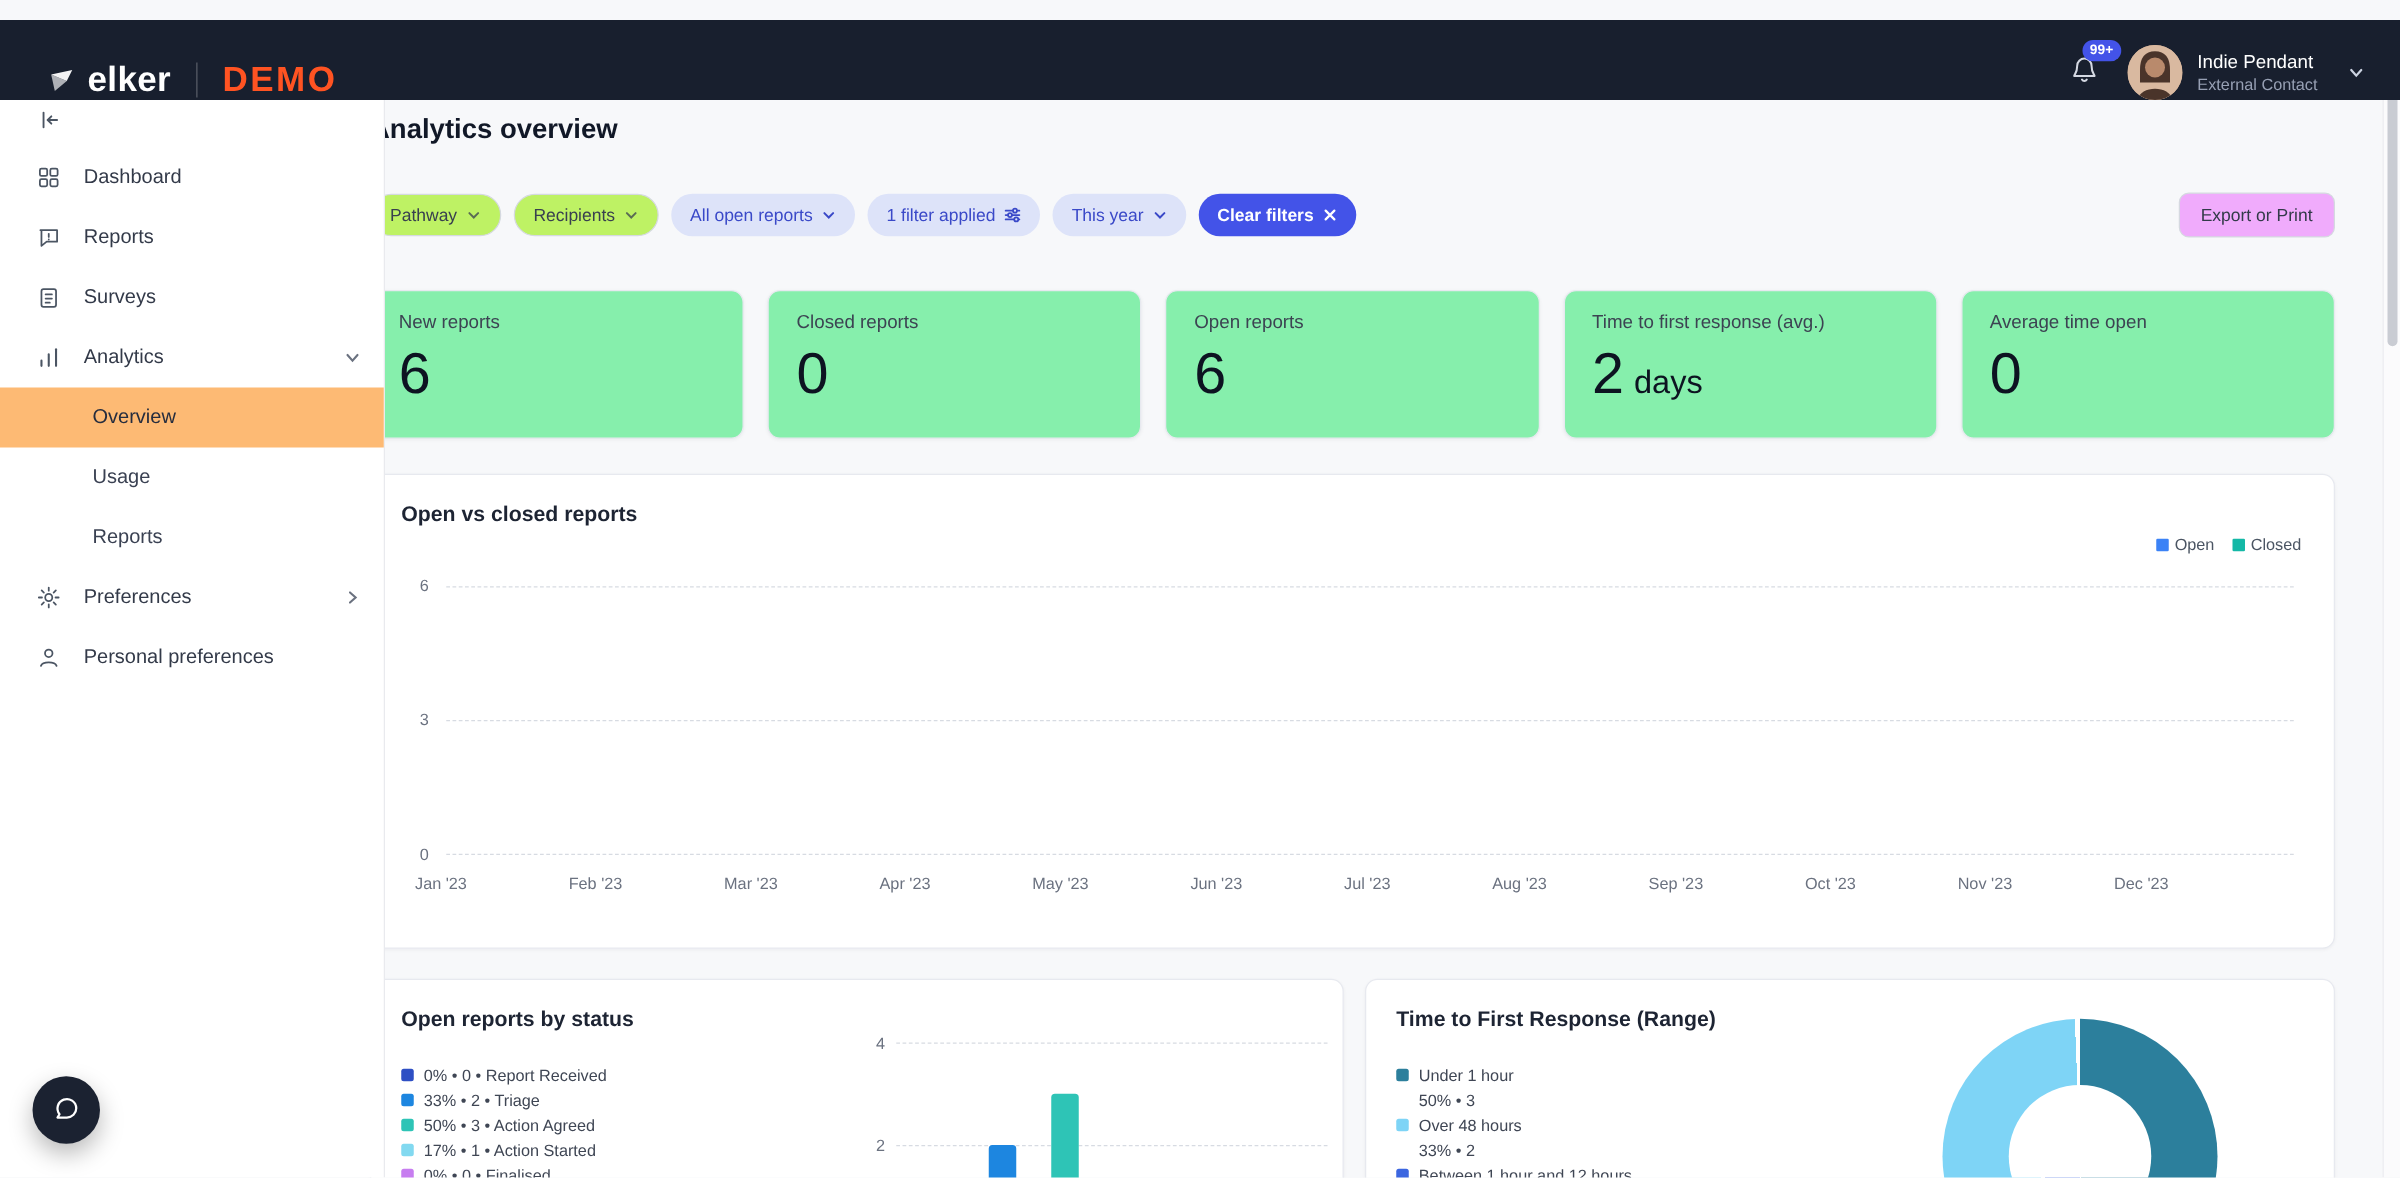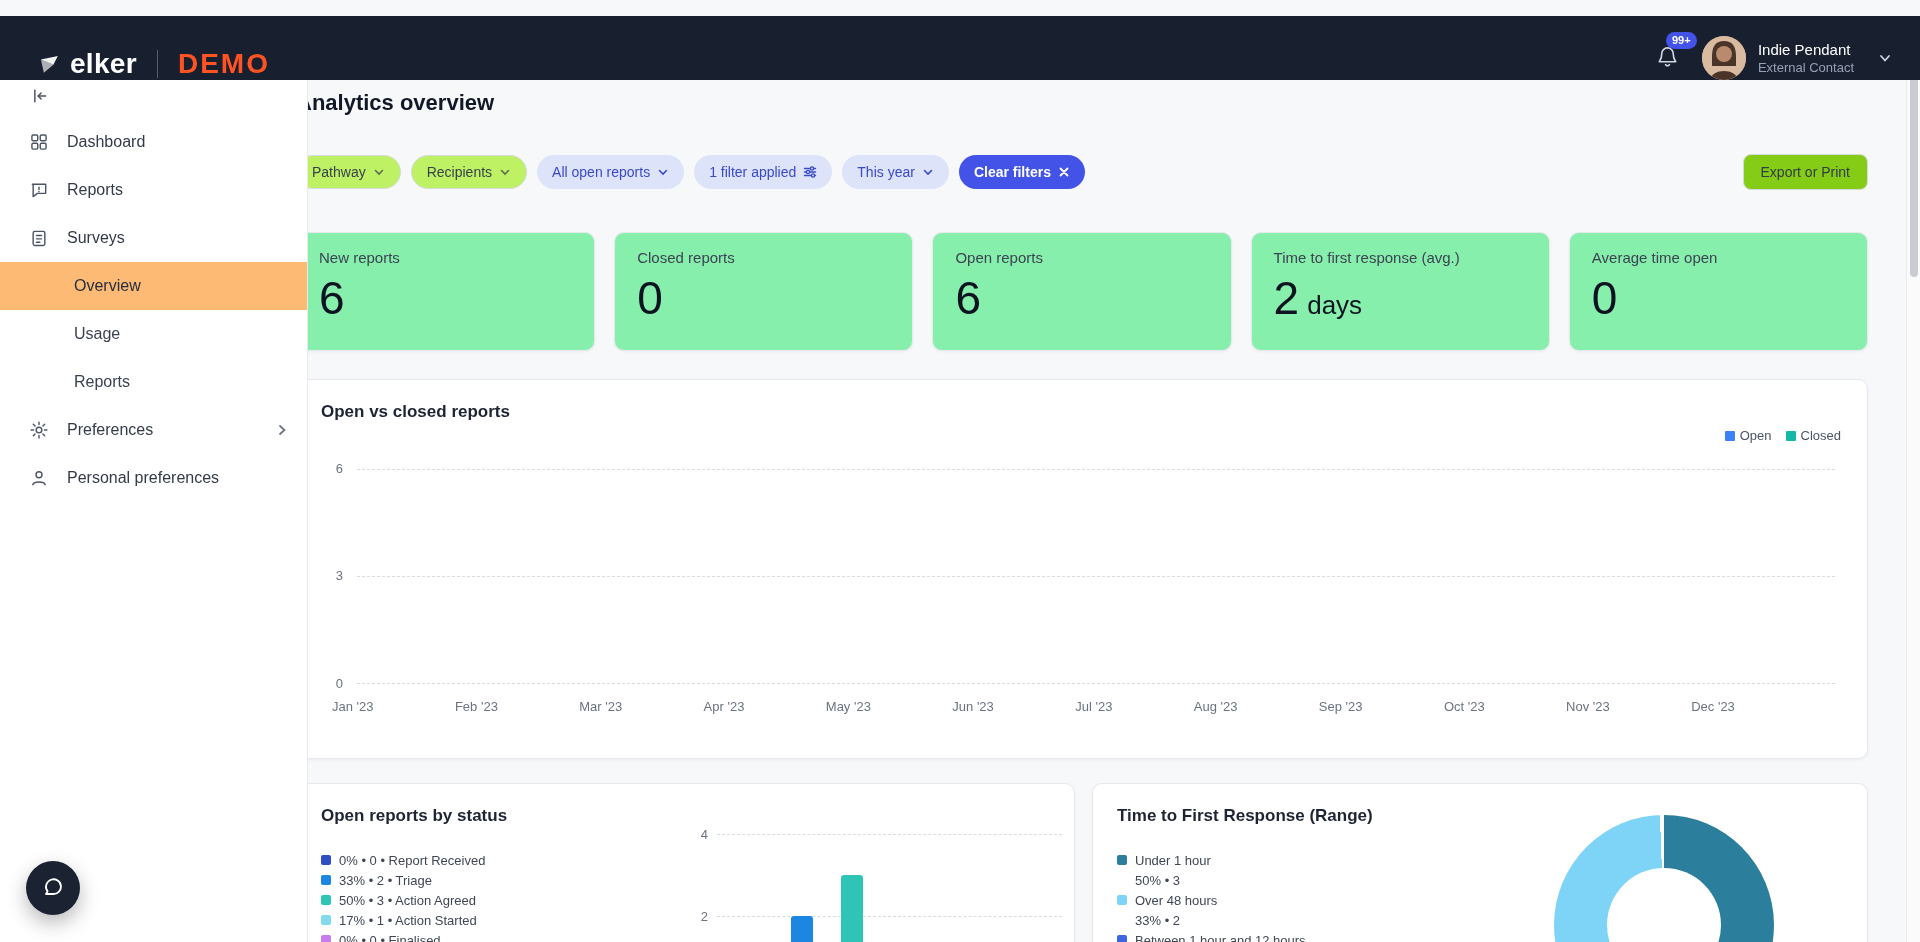--- a/index.html
+++ b/index.html
@@ -43,21 +43,21 @@
   .page-title { font-size: 22px; font-weight: 700; color: #111827; }
 
   .filters-bar { display: flex; align-items: center; gap: 10px; margin-top: 38px; }
   .btn { display: inline-flex; align-items: center; gap: 7px; height: 34px; padding: 0 15px;
          border-radius: 17px; font-size: 14px; cursor: pointer; border: none; white-space: nowrap;
          font-family: inherit; }
   .btn-outline { background: #bef264; border: 1px solid #d5d9e0; color: #39404f; }
   .pill-blue { background: #dde3f9; color: #3a49c8; font-weight: 500; }
   .btn-primary { background: #4353e8; color: #ffffff; font-weight: 600; }
   .export-btn { margin-left: auto; height: 36px; padding: 0 17px; border-radius: 8px; border: 1px solid #d5d9e0;
-                background: #84cc16; color: #323a49; font-size: 14px; cursor: pointer; font-family: inherit; }
+                background: #f0abfc; color: #323a49; font-size: 14px; cursor: pointer; font-family: inherit; }
 
   .stats-row { display: flex; gap: 19px; margin-top: 42px; }
   .stat-card { flex: 1; height: 119px; background: #86efac; border: 1px solid #e7e9ef; border-radius: 10px;
                padding: 16px 22px; box-shadow: 0 1px 3px rgba(16,24,40,.05); }
   .stat-label { font-size: 15px; color: #3c4352; }
   .stat-value-row { margin-top: 6px; display: flex; align-items: baseline; }
   .stat-value { font-size: 46px; font-weight: 400; color: #0d1321; line-height: 1.15; }
   .stat-unit { font-size: 26px; color: #0d1321; margin-left: 8px; }
   .stat-unit:empty { display: none; }
 
@@ -193,20 +193,35 @@
         <svg width="20" height="20" viewBox="0 0 24 24" fill="none" stroke="#4b5563" stroke-width="1.7" stroke-linecap="round" stroke-linejoin="round">
           <rect x="5" y="4" width="14" height="17" rx="2"></rect>
             <path d="M9 9h6"></path>
             <path d="M9 13h6"></path>
             <path d="M9 17h4"></path>
         </svg>
       </span>
       <span>Surveys</span>
     </div>
 
+    <div class="nav-item">
+      <span class="icon">
+        <svg width="20" height="20" viewBox="0 0 24 24" fill="none" stroke="#4b5563" stroke-width="2" stroke-linecap="round">
+          <path d="M5 20v-5"></path>
+            <path d="M12 20V9"></path>
+            <path d="M19 20V4"></path>
+        </svg>
+      </span>
+      <span>Analytics</span>
+      <span class="chev">
+        <svg width="14" height="14" viewBox="0 0 14 14" fill="none" stroke="#6b7280" stroke-width="1.7" stroke-linecap="round">
+            <path d="M3 5 L7 9.5 L11 5"></path>
+          </svg>
+      </span>
+    </div>
 
     <div class="sub-item active">
       <span>Overview</span>
     </div>
     <div class="sub-item">
       <span>Usage</span>
     </div>
     <div class="sub-item">
       <span>Reports</span>
     </div>

